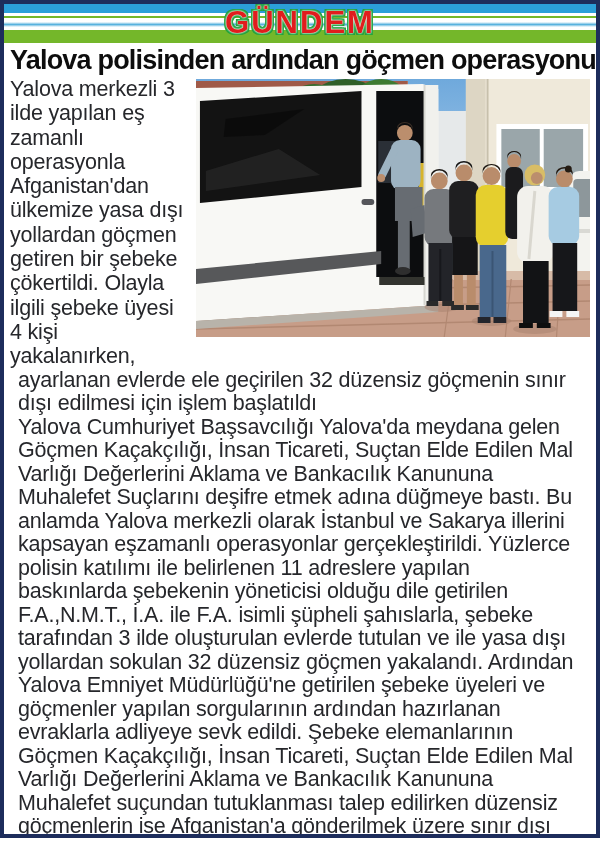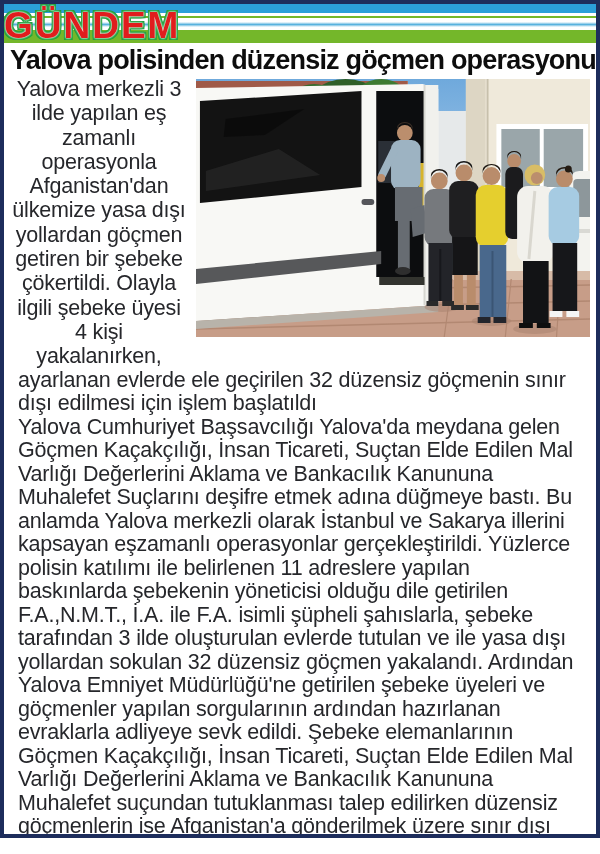--- a/index.html
+++ b/index.html
@@ -12,35 +12,35 @@
   .banner { position:relative; width:100%; height:39px; }
   .stripe { width:100%; }
   .s-blue   { height:9px;  background:#2b9fd9; }
   .s-w1     { height:3px;  background:#ffffff; }
   .s-green-thin { height:2px; background:#74b72a; }
   .s-w2     { height:4px;  background:#ffffff; }
   .s-bluegrad { height:5px; background:linear-gradient(to bottom,#ffffff,#58b2de 50%,#ffffff); }
   .s-w3     { height:3px;  background:#ffffff; }
   .s-green  { height:13px; background:#74b72a; }
   .logo {
-    position:absolute; top:1px; left:0; width:100%; 
-    font-size:37px; font-weight:bold; letter-spacing:2px; color:#e01d1d;
+    position:absolute; top:1px; left:0; width:100%; text-align:center;
+    font-size:31px; font-weight:bold; letter-spacing:2px; color:#e01d1d;
     text-shadow:
       0 0 2px #ffffff, 0 0 2px #ffffff,
       -2px 0 0 #1fa03c, 2px 0 0 #1fa03c, 0 -2px 0 #1fa03c, 0 2px 0 #1fa03c,
       -2px -2px 0 #1fa03c, 2px 2px 0 #1fa03c, -2px 2px 0 #1fa03c, 2px -2px 0 #1fa03c;
   }
   
   .headline {
     margin:3px 6px 2px 6px; font-size:27px; line-height:29px; font-weight:bold;
     color:#0d0d0d; letter-spacing:-0.8px; white-space:nowrap;
   }
   
   .bodytext { font-size:21.5px; letter-spacing:-0.2px; color:#26272b; }
-  .lede-row { display:flex; align-items:flex-start; padding:0 6px;text-align:center; }
+  .lede-row { display:flex; align-items:flex-start; padding:0 6px; }
   .lede-col { width:178px; flex:none; line-height:24.3px; margin:0; }
   .photo-fig { flex:1; margin:2px 0 0 8px; }
   .photo-fig svg { display:block; width:100%; height:258px; }
   .cont { margin:0; padding:0 14px; line-height:23.5px; }
 </style>
 </head>
 <body>
 
 <div class="page">
 
@@ -48,21 +48,21 @@
     <div class="stripe s-blue"></div>
     <div class="stripe s-w1"></div>
     <div class="stripe s-green-thin"></div>
     <div class="stripe s-w2"></div>
     <div class="stripe s-bluegrad"></div>
     <div class="stripe s-w3"></div>
     <div class="stripe s-green"></div>
     <div class="logo">GÜNDEM</div>
   </div>
 
-  <h1 class="headline">Yalova polisinden düzensiz göçmen operasyonu</h1>
+  <h1 class="headline">Yalova polisinden ardından göçmen operasyonu</h1>
 
   <div class="lede-row">
     <p class="lede-col bodytext">Yalova merkezli 3 ilde yapılan eş zamanlı operasyonla Afganistan'dan ülkemize yasa dışı yollardan göçmen getiren bir şebeke çökertildi. Olayla ilgili şebeke üyesi 4 kişi yakalanırken,</p>
 
     <figure class="photo-fig">
       <svg viewBox="0 0 400 258" preserveAspectRatio="none" aria-hidden="true">
         <defs>
           <linearGradient id="skyg" x1="0" y1="0" x2="0" y2="1">
             <stop offset="0" stop-color="#6fa9dc"></stop>
             <stop offset="1" stop-color="#c9def2"></stop>

